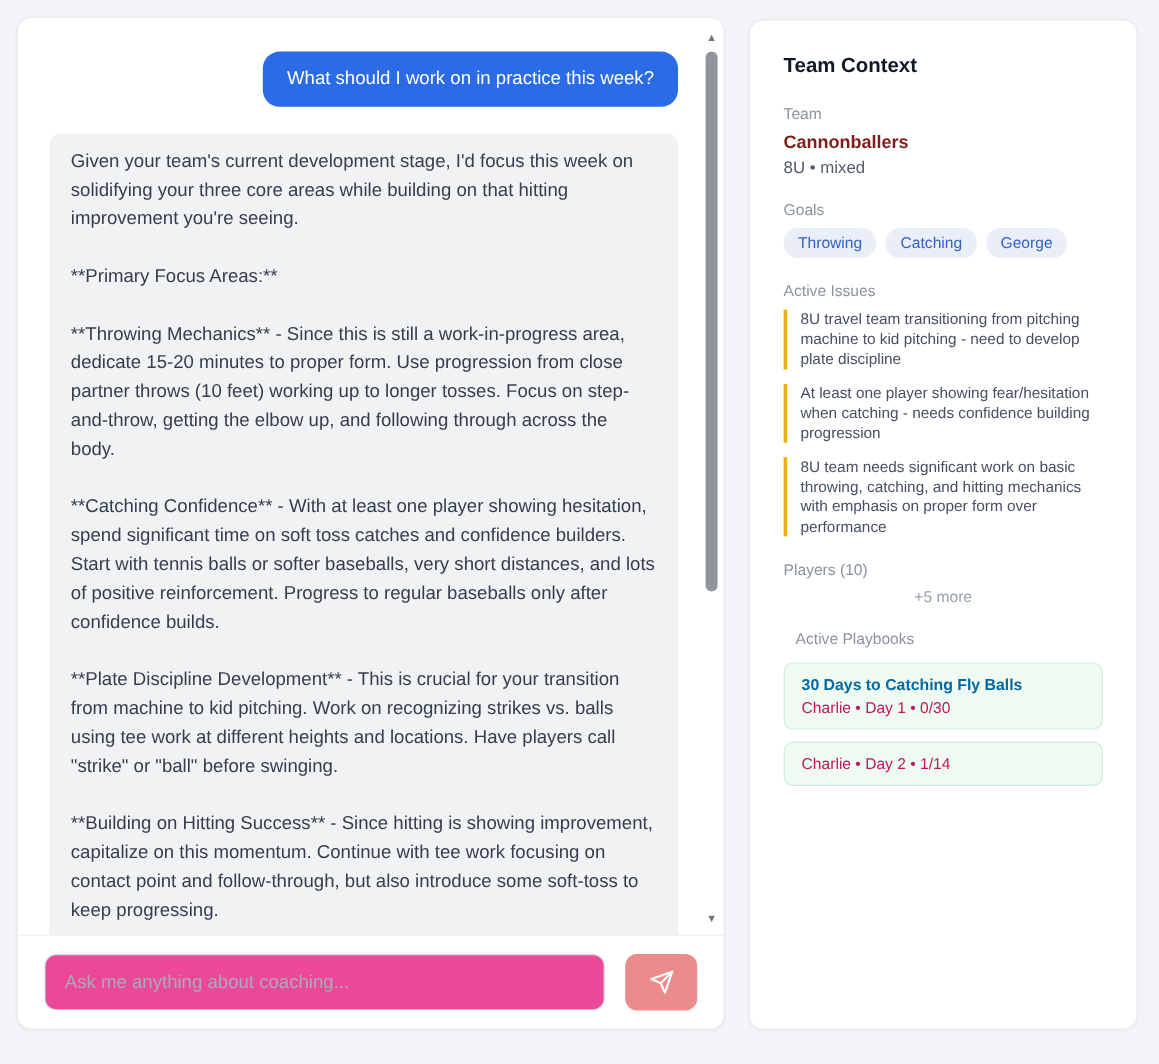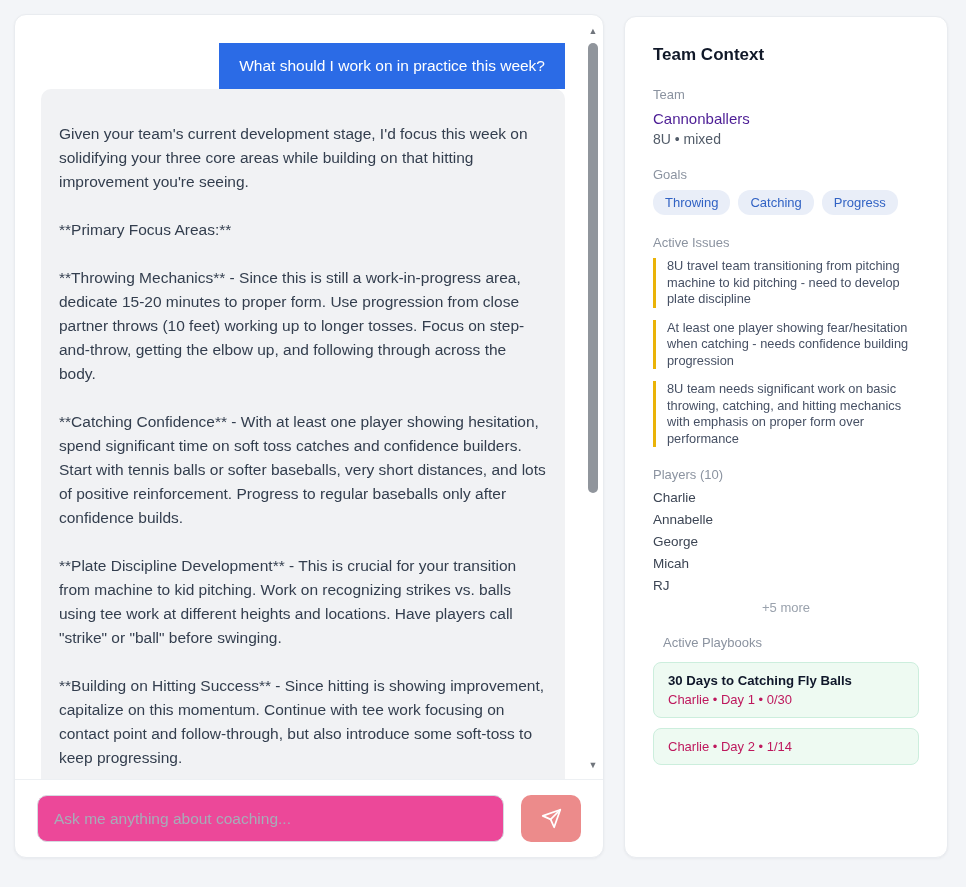--- a/index.html
+++ b/index.html
@@ -26,28 +26,29 @@
     overflow:hidden;
     display:flex; flex-direction:column;
   }
   .msg-user {
     align-self:flex-end;
     background:#2b6be6;
     color:#ffffff;
     font-size:15.5px;
     line-height:20px;
     padding:13px 20px;
-    border-radius:0;
+    border-radius:14px;
     max-width:420px;
     white-space:nowrap;
   }
   .msg-ai {
+    margin-top:22px;
     background:#f1f2f4;
     border-radius:10px;
-    padding:33px 18px 18px 18px;
+    padding:12px 18px 18px 18px;
     font-size:15.5px;
     line-height:24px;
     color:#333e4e;
   }
   .ai-p + .ai-p { margin-top:24px; }
   
   .scrollbar {
     position:absolute; right:3px; top:10px; bottom:86px; width:14px;
   }
   .sb-arrow {
@@ -80,40 +81,40 @@
     width:60px; height:47px; flex:0 0 auto;
     background:#ec8b8b; border:none; border-radius:10px;
     display:flex; align-items:center; justify-content:center;
     cursor:pointer;
   }
   
   .context-card { left:624px; top:16px; width:324px; height:842px; padding:28px; }
   .ctx-title { font-size:17px; font-weight:700; color:#101828; margin-bottom:22px; }
   .section-label { font-size:13px; color:#8b93a0; margin-bottom:8px; }
   .section { margin-bottom:20px; }
-  .team-name { font-size:15px; font-weight:400; color:#4c1d95; margin-bottom:4px; }
+  .team-name { font-size:15px; font-weight:700; color:#7f1d1d; margin-bottom:4px; }
   .team-meta { font-size:14px; color:#515b68; }
   .chips { display:flex; gap:8px; flex-wrap:wrap; }
   .chip {
     background:#e9eef8; color:#3263c4;
     font-size:13px; padding:5px 12px; border-radius:12px;
   }
   .issue {
     border-left:3px solid #eab308;
     padding-left:11px;
     font-size:12.8px; line-height:16.5px; color:#465064;
     margin-bottom:12px;
   }
   .player { font-size:13.5px; color:#3c4554; margin-bottom:7px; }
   .players-more { font-size:13px; color:#9aa2ad; cursor:pointer;text-align:center; }
   .playbook {
     background:#eefaf2; border:1px solid #cceedd; border-radius:8px;
     padding:10px 14px; margin-bottom:10px; cursor:pointer;
   }
-  .playbook-title { font-size:13.2px; font-weight:700; color:#0f172a; margin-bottom:4px; }
+  .playbook-title { font-size:13.2px; font-weight:700; color:#0369a1; margin-bottom:4px; }
   .playbook-meta { font-size:13px; color:#be185d; }
 </style>
 </head>
 <body>
 
 <section class="card chat-card">
 
   <div class="messages">
     <div class="msg-user">
       <span>What should I work on in practice this week?</span>
@@ -165,50 +166,38 @@
   </div>
 
   <div class="section">
     <div class="section-label">Goals</div>
     <div class="chips">
 
         <span class="chip">Throwing</span>
 
         <span class="chip">Catching</span>
 
-        <span class="chip">Progress</span>
+        <span class="chip">George</span>
       </div>
   </div>
 
   <div class="section">
     <div class="section-label">Active Issues</div>
     <div>
 
         <div class="issue">8U travel team transitioning from pitching machine to kid pitching - need to develop plate discipline</div>
 
         <div class="issue">At least one player showing fear/hesitation when catching - needs confidence building progression</div>
 
         <div class="issue">8U team needs significant work on basic throwing, catching, and hitting mechanics with emphasis on proper form over performance</div>
       </div>
   </div>
 
   <div class="section">
     <div class="section-label">Players (10)</div>
-    <div>
-
-        <div class="player">Charlie</div>
-
-        <div class="player">Annabelle</div>
-
-        <div class="player">George</div>
-
-        <div class="player">Micah</div>
-
-        <div class="player">RJ</div>
-      </div>
     <div class="players-more">+5 more</div>
   </div>
 
   <div class="section">
     <div class="section-label" style="margin-bottom:12px;margin-left:10px;">Active Playbooks</div>
     <div>
 
         <div class="playbook">
           <div class="playbook-title">30 Days to Catching Fly Balls</div>
           <div class="playbook-meta">Charlie • Day 1 • 0/30</div>

